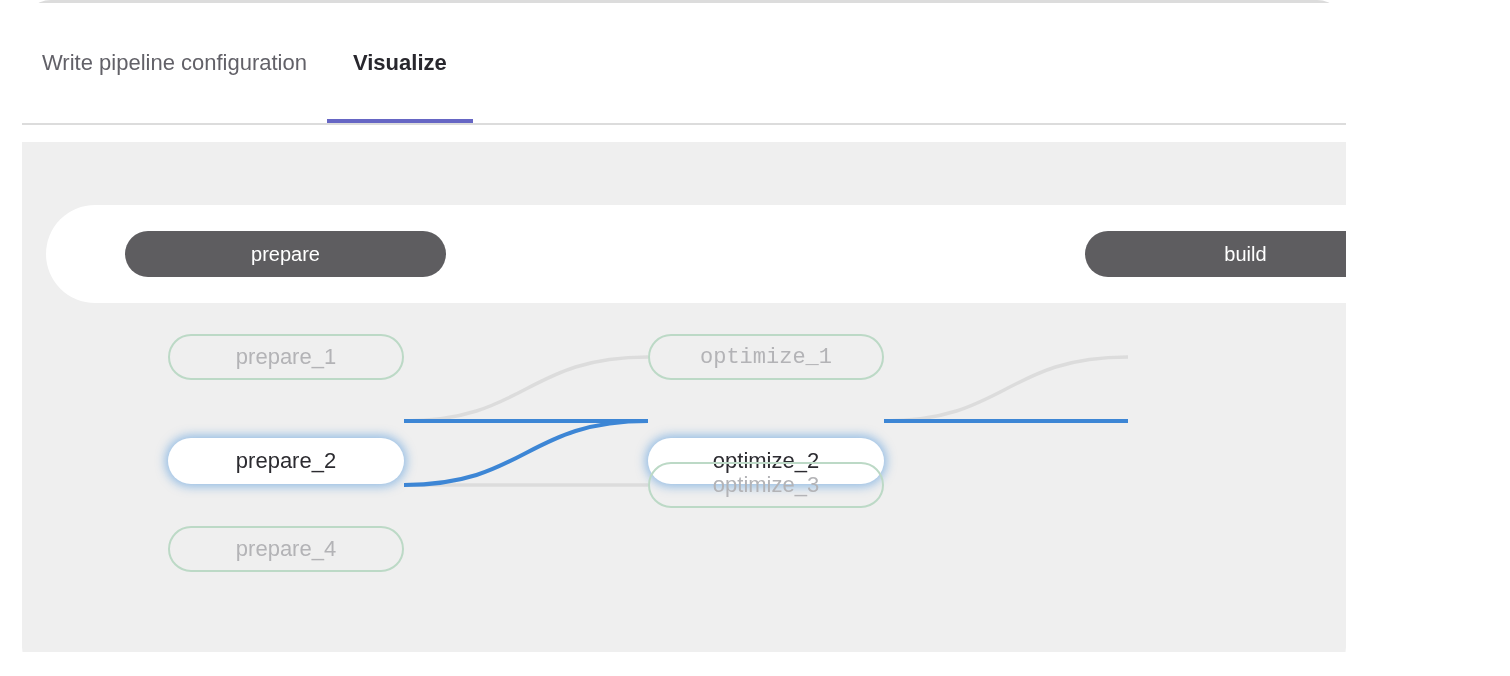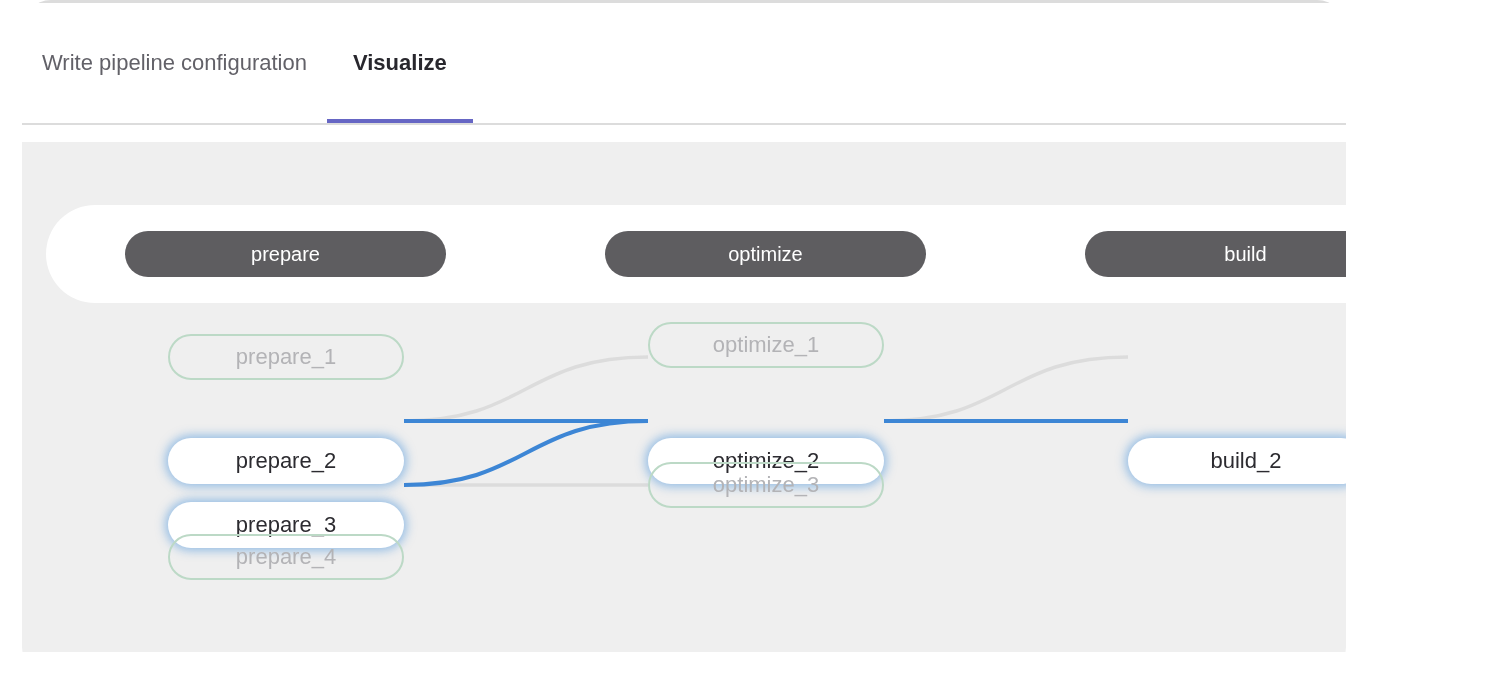--- a/index.html
+++ b/index.html
@@ -51,34 +51,31 @@
   <nav class="tabs">
     <button class="tab first">Write pipeline configuration</button>
     <button class="tab active">Visualize</button>
   </nav>
 
   <section class="graph-panel">
 
     <div class="stages-bar"></div>
 
     <div class="stage-pill" style="left:103px;">prepare</div>
-    <div class="stage-pill" style="left:583px;">optimize</div>
     <div class="stage-pill" style="left:1063px;">build</div>
 
     <svg class="links-svg" viewBox="0 0 1488 510" xmlns="http://www.w3.org/2000/svg" fill="none">
         <path d="M382,279 C504,279 504,215 626,215" stroke="#dcdcdc" stroke-width="3.5" fill="none"></path>
         <path d="M382,343 C504,343 504,343 626,343" stroke="#dcdcdc" stroke-width="3.5" fill="none"></path>
         <path d="M862,279 C984,279 984,215 1106,215" stroke="#dcdcdc" stroke-width="3.5" fill="none"></path>
         <path d="M382,279 C504,279 504,279 626,279" stroke="#3d86d5" stroke-width="4" fill="none"></path>
         <path d="M382,343 C504,343 504,279 626,279" stroke="#3d86d5" stroke-width="4" fill="none"></path>
         <path d="M862,279 C984,279 984,279 1106,279" stroke="#3d86d5" stroke-width="4" fill="none"></path>
       </svg>
 
   <div class="job dimmed" style="left: 146px; top: 192px;">prepare_1</div>
       <div class="job highlighted" style="left: 146px; top: 256px;">prepare_2</div>
-      <div class="job highlighted" style="left: 146px; top: 320px;">prepare_3</div>
-      <div class="job dimmed" style="left: 146px; top: 392px;">prepare_4</div>
-      <div class="job dimmed" style="left: 626px; top: 180px;">optimize_1</div>
+      <div class="job dimmed" style="left: 146px; top: 384px;">prepare_4</div>
+      <div class="job dimmed" style="left: 626px; top: 192px; font-family: Liberation Mono, monospace;">optimize_1</div>
       <div class="job highlighted" style="left: 626px; top: 256px;">optimize_2</div>
       <div class="job dimmed" style="left: 626px; top: 320px;">optimize_3</div>
-      <div class="job highlighted" style="left: 1106px; top: 256px;">build_2</div>
     </section>
 </div>
 
 </body></html>

